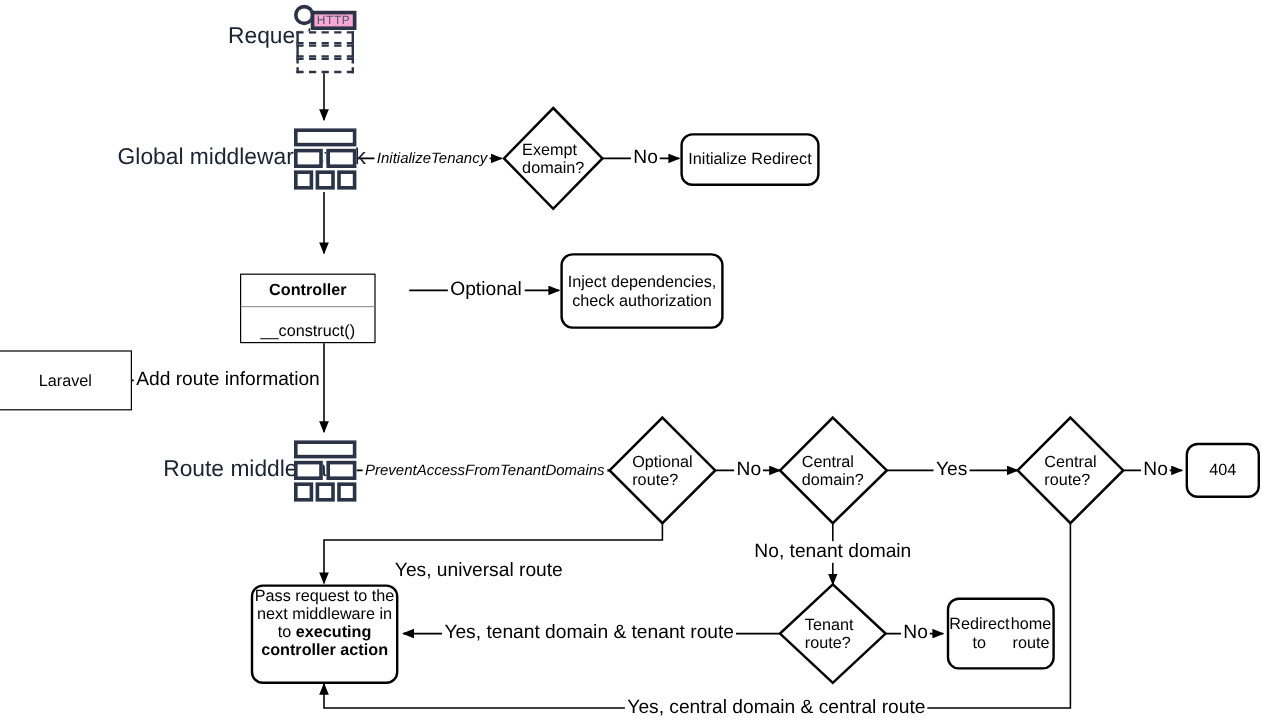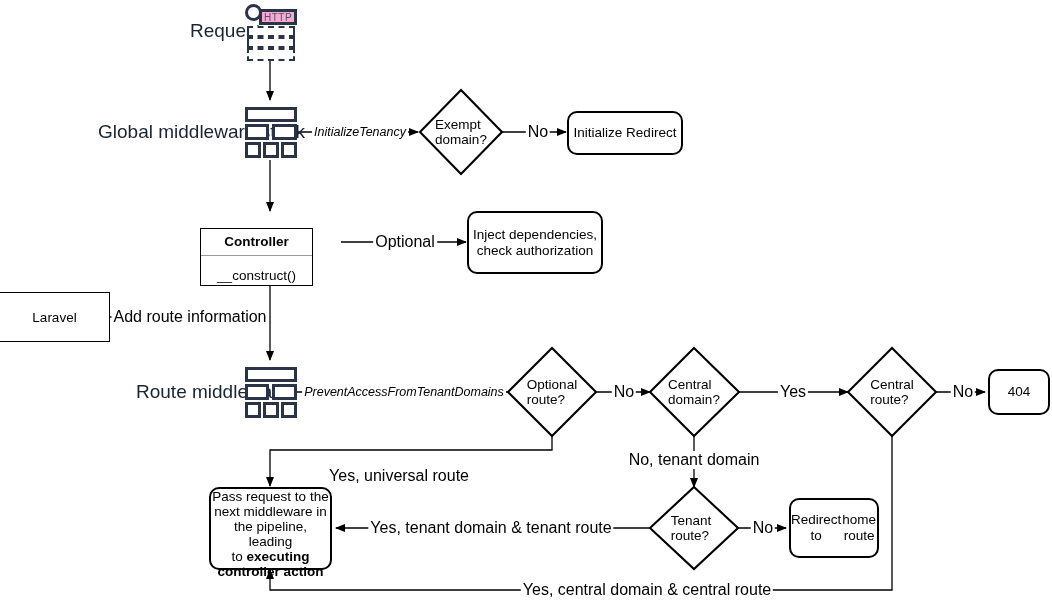--- a/index.html
+++ b/index.html
@@ -176,21 +176,20 @@
   </div>
 
   <div class="node rounded" style="left:789px;top:498px;width:90px;height:60px;flex-direction:row;">
     <span>Redirect to</span>
     <span>home route</span>
   </div>
 
   <div class="node rounded" style="left:209px;top:487px;width:123px;height:83px;flex-direction:column;justify-content:flex-start;line-height:15px;">
     <span>Pass request to the</span>
     <span>next middleware in</span>
-    <span>the pipeline, leading</span>
     <span><span>to </span><span class="bold">executing</span></span>
     <span class="bold">controller action</span>
   </div>
 
   <div class="edge-label ital" style="left:360px;top:132px;">InitializeTenancy</div>
   <div class="edge-label" style="left:538px;top:132px;">No</div>
   <div class="edge-label" style="left:405px;top:242px;">Optional</div>
   <div class="edge-label" style="left:190px;top:317px;">Add route information</div>
   <div class="edge-label ital" style="left:404px;top:392px;">PreventAccessFromTenantDomains</div>
   <div class="edge-label" style="left:624px;top:392px;">No</div>

